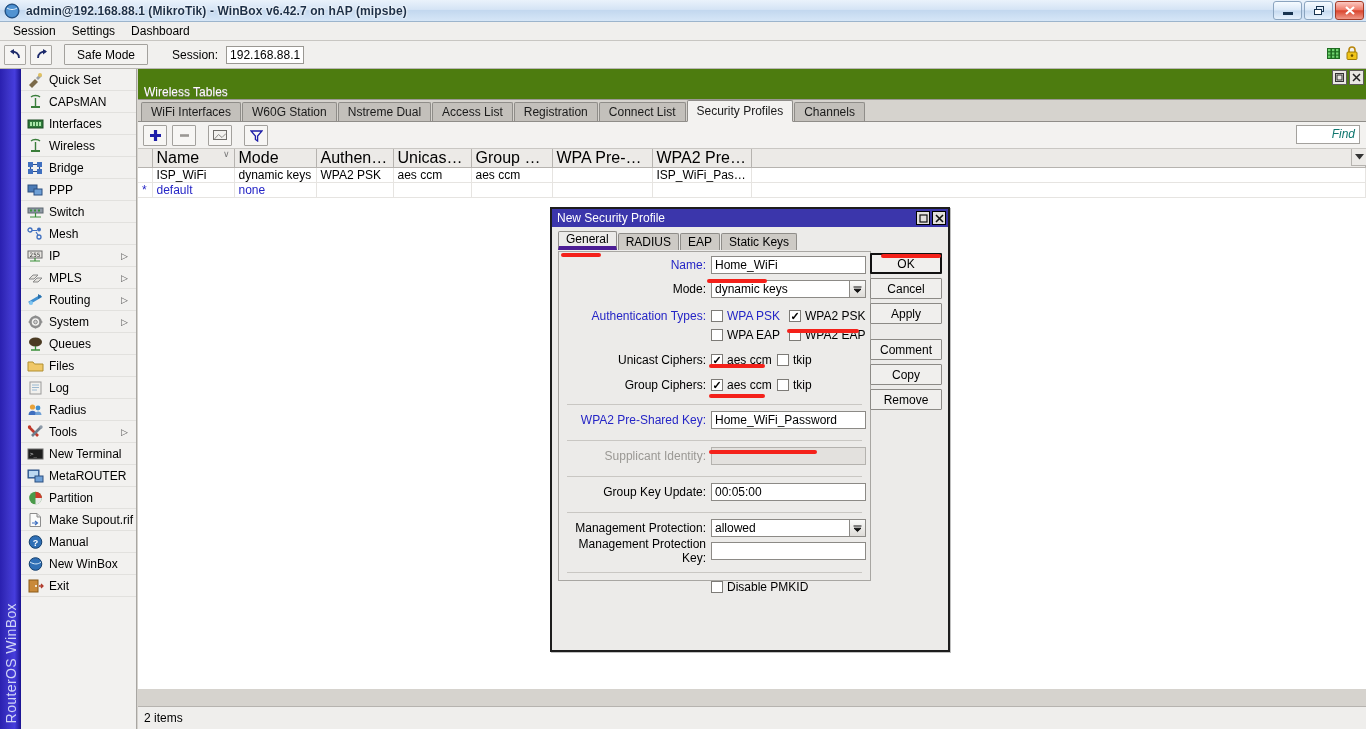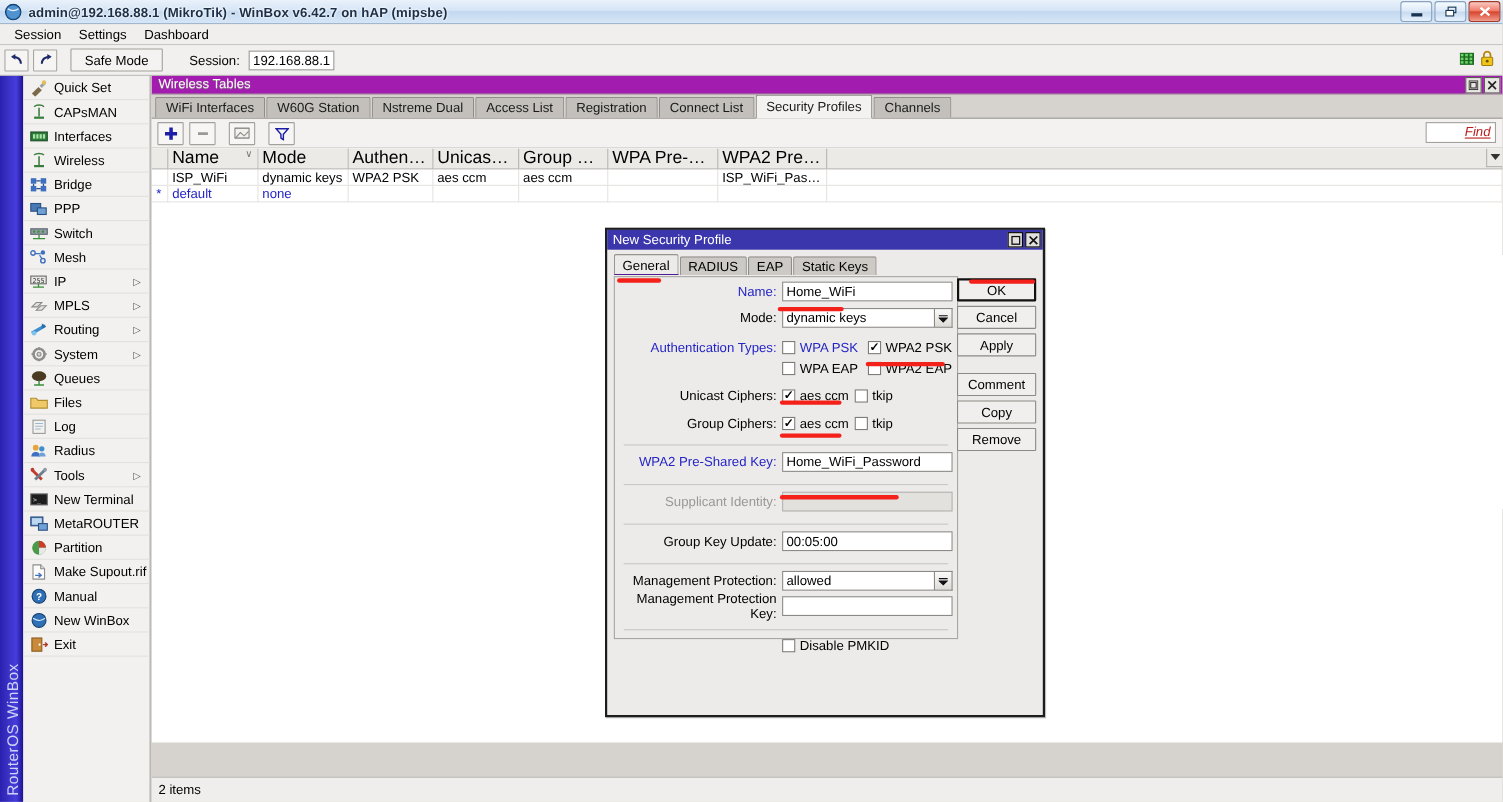--- a/index.html
+++ b/index.html
@@ -93,21 +93,21 @@
   .sb-icon { width: 17px; height: 16px; margin-right: 5px; flex: 0 0 17px; }
   .sb-label { font-size: 12px; color: #000; }
   .sb-arrow { position: absolute; right: 8px; color: #555; font-size: 9px; }
 
   
   .wtwin {
     position: absolute; left: 138px; top: 69px; width: 1228px; height: 637px;
     background: #d6d3ce;
   }
   .wt-title {
-    height: 17px; background: #a21caf; display: flex; align-items: flex-start;
+    height: 31px; background: #4d7c0f; display: flex; align-items: flex-end;
     padding-left: 6px; border-bottom: 1px solid #9b9894;
   }
   .wt-title .t { font-size: 12px; color: #fdfdfd; text-shadow: 0 1px 0 #8e8b87; }
   .wt-ctrl { position: absolute; right: 2px; top: 1px; display: flex; gap: 2px; }
   .wt-cbtn {
     width: 15px; height: 15px; border: 1px solid #5d5b58; background: #e9e7e3;
     display: flex; align-items: center; justify-content: center;
   }
 
   
@@ -133,23 +133,22 @@
     border-bottom: 1px solid #c9c7c3;
   }
   .ttbtn {
     width: 24px; height: 21px; border: 1px solid #a3a19d; background: #f7f6f4;
     display: flex; align-items: center; justify-content: center; border-radius: 1px;
   }
   .ttbtn.gap { margin-left: 7px; }
   .findbox {
     position: absolute; right: 6px; top: 3px; width: 64px; height: 19px;
     border: 1px solid #a3a19d; background: #fff; font-size: 12px;
-    color: #b91c1c; font-style: italic; padding: 0 4px; line-height: 17px;
+    color: #0f766e; font-style: italic; padding: 0 4px; line-height: 17px;
     text-align: right;
-    text-decoration: underline;
   }
 
   
   .dt { width: 100%; border-collapse: collapse; background: #fff; table-layout: fixed; }
   .dt th {
     height: 17px; background: #eceae7; border-right: 1px solid #b6b3af;
     border-bottom: 1px solid #b6b3af; font-weight: normal; font-size: 16px;
     text-align: left; padding: 0 4px; color: #000; overflow: hidden;
     white-space: nowrap; text-overflow: ellipsis;
   }
@@ -191,21 +190,21 @@
     width: 14px; height: 14px; border: 1px solid #000; background: #e2e0dc;
     display: flex; align-items: center; justify-content: center;
   }
   .dlg-body { position: relative; height: 423px; padding: 4px; }
   .dlg-tabs { display: flex; align-items: flex-end; height: 19px; padding-left: 2px; }
   .dlg-tab {
     height: 17px; padding: 0 7px; margin-right: 1px; font-size: 12px;
     background: #cdcac5; border: 1px solid #8f8d89; border-bottom: none;
     display: flex; align-items: center; border-radius: 2px 2px 0 0;
   }
-  .dlg-tab.active { background: #ecebe9; height: 19px; border-bottom: 1px solid #4c1d95; }
+  .dlg-tab.active { background: #ecebe9; height: 19px; border-bottom: 4px solid #4c1d95; }
 
   .panel {
     position: absolute; left: 6px; top: 24px; width: 313px; height: 330px;
     background: #ecebe9; border: 1px solid #a8a6a2;
   }
   .row { display: flex; align-items: center; height: 22px; margin-top: 2px; }
   .lbl {
     width: 152px; text-align: right; padding-right: 5px; font-size: 12px; color: #000;
     flex: 0 0 152px;
   }

